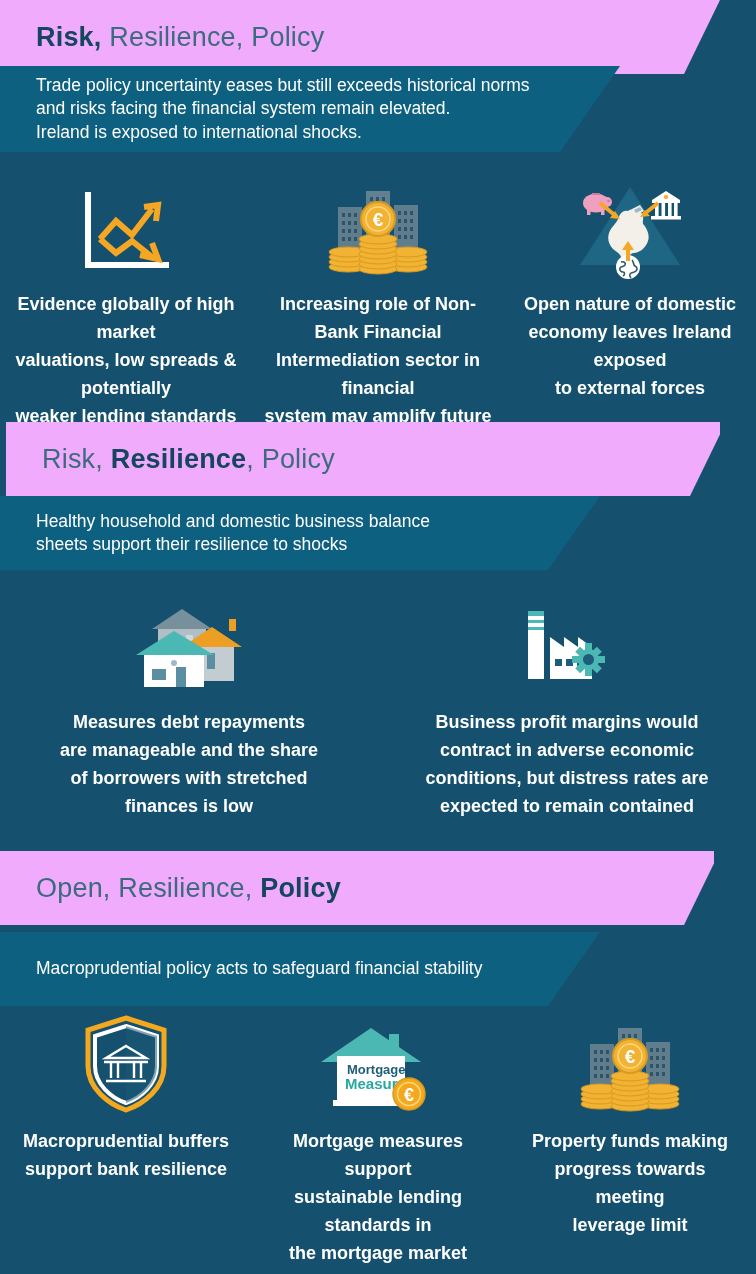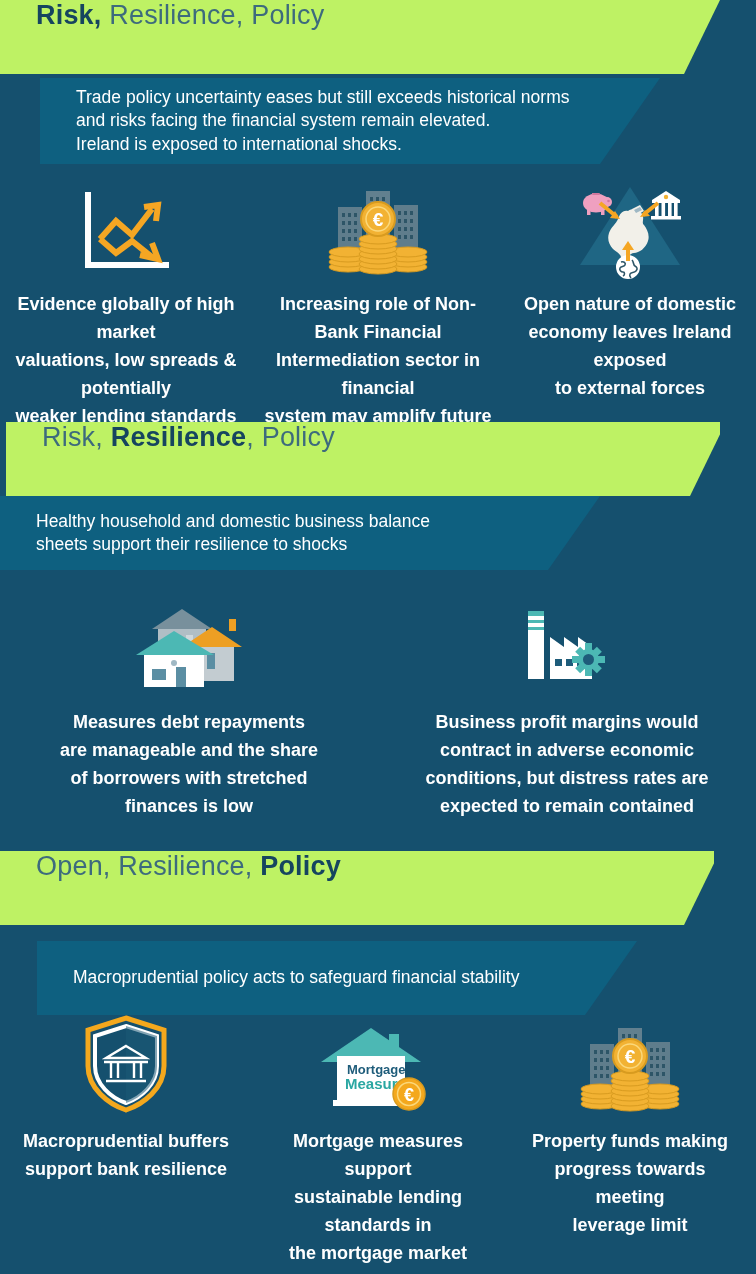--- a/index.html
+++ b/index.html
@@ -11,23 +11,23 @@
     position:relative;
   }
   .page { position:relative; width:756px; height:1274px; background:#15506e; }
 
   
   .section { position:absolute; left:0; width:756px; }
 
   
   .banner {
     position:absolute; left:0; top:0; height:74px; width:720px;
-    background:#bef264;
+    background:#f0abfc;
     clip-path: polygon(0 0, 720px 0, 684px 74px, 0 74px);
-    display:flex; 
+    display:flex; align-items:center;
   }
   .banner-inner { padding-left:36px; }
   .banner h1 {
     font-size:27px; font-weight:400; color:#3d6b7d; letter-spacing:.2px;
     white-space:nowrap;
   }
   .banner h1 .bold { font-weight:700; color:#16455f; }
 
   
   .subband {
@@ -64,21 +64,21 @@
 <div class="page">
   <div class="top-strip"></div>
 
   <div class="section" style="top:0px;height:422px;">
     <div class="banner">
       <div class="banner-inner">
         <h1><span class="bold">Risk,</span><span> Resilience, Policy</span></h1>
       </div>
     </div>
 
-    <div class="subband b1" style="top:78px;margin-left:40px;">
+    <div class="subband b1" style="top:66px;">
       <div class="subband-inner">
         <p>Trade policy uncertainty eases but still exceeds historical norms
 and risks facing the financial system remain elevated.
 Ireland is exposed to international shocks.</p>
       </div>
     </div>
 
     <div class="cols" style="top:172px;">
 
       <div class="col">
@@ -300,21 +300,21 @@
     </div>
   </div>
 
   <div class="section" style="top:851px;height:423px;">
     <div class="banner" style="left:0;width:714px;">
       <div class="banner-inner">
         <h1><span>Open, Resilience, </span><span class="bold">Policy</span></h1>
       </div>
     </div>
 
-    <div class="subband" style="top:90px;height:74px;width:600px;clip-path:polygon(0 0, 600px 0, 548px 74px, 0 74px);margin-left:37px;">
+    <div class="subband" style="top:81px;height:74px;width:600px;clip-path:polygon(0 0, 600px 0, 548px 74px, 0 74px);">
       <div class="subband-inner">
         <p>Macroprudential policy acts to safeguard financial stability</p>
       </div>
     </div>
 
     <div class="cols" style="top:158px;">
 
       <div class="col">
         <div class="icon-wrap">
           <svg width="96" height="100" viewBox="0 0 96 100">

